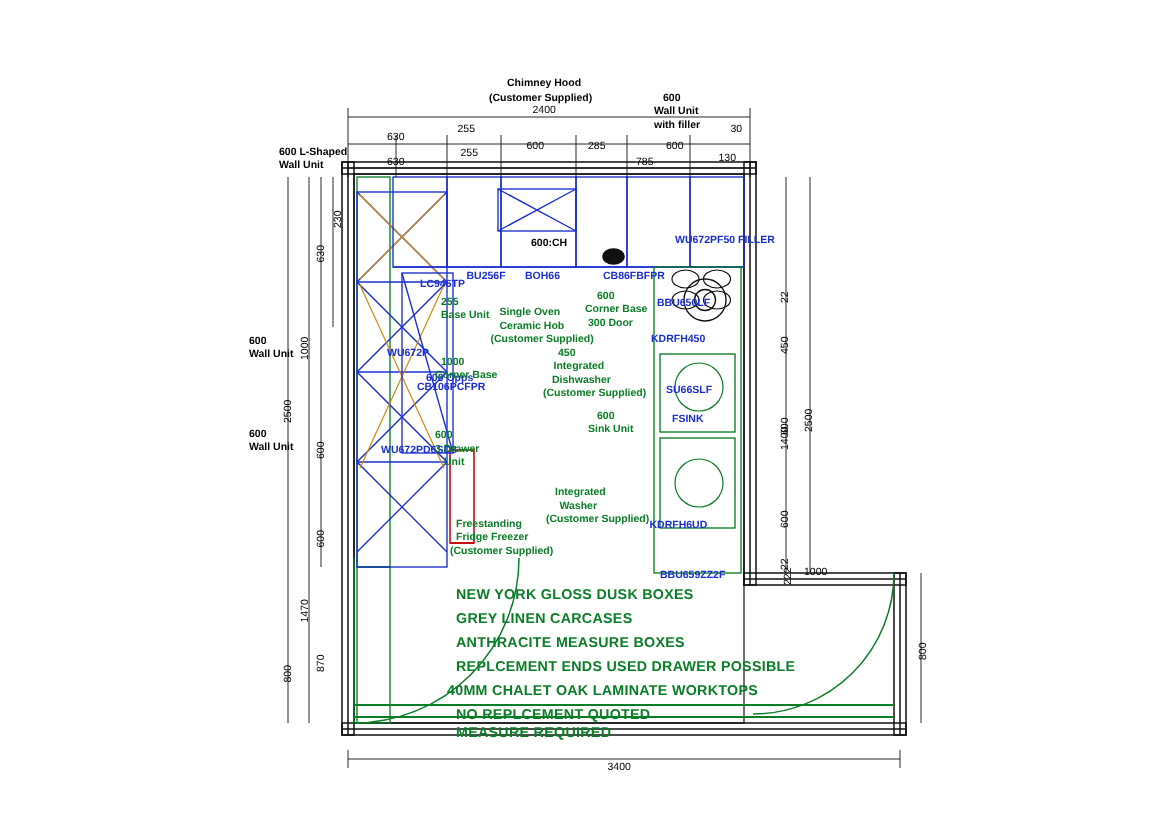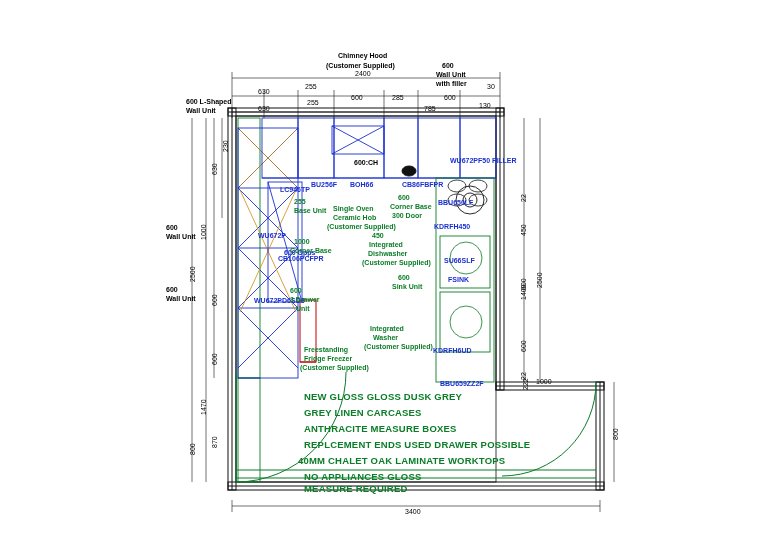--- a/index.html
+++ b/index.html
@@ -270,21 +270,21 @@
   <div class="lbl dimtxt green bold" style="left:364px;top:343px;">(Customer Supplied)</div>
 
   <div class="lbl dimtxt green bold" style="left:290px;top:296px;">3 Drawer</div>
   <div class="lbl dimtxt green bold" style="left:296px;top:305px;">Unit</div>
   <div class="lbl dimtxt green bold" style="left:290px;top:287px;">600</div>
 
   <div class="lbl dimtxt green bold" style="left:304px;top:346px;">Freestanding</div>
   <div class="lbl dimtxt green bold" style="left:304px;top:355px;">Fridge Freezer</div>
   <div class="lbl dimtxt green bold" style="left:300px;top:364px;">(Customer Supplied)</div>
 
-  <div class="lbl note" style="left:304px;top:392px;">NEW GLOSS GLOSS DUSK GREY</div>
+  <div class="lbl note" style="left:304px;top:392px;">NEW YORK GLOSS DUSK BOXES</div>
   <div class="lbl note" style="left:304px;top:408px;">GREY LINEN CARCASES</div>
   <div class="lbl note" style="left:304px;top:424px;">ANTHRACITE MEASURE BOXES</div>
   <div class="lbl note" style="left:304px;top:440px;">REPLCEMENT ENDS USED DRAWER POSSIBLE</div>
   <div class="lbl note" style="left:298px;top:456px;">40MM CHALET OAK LAMINATE WORKTOPS</div>
-  <div class="lbl note" style="left:304px;top:472px;">NO APPLIANCES GLOSS</div>
+  <div class="lbl note" style="left:304px;top:472px;">NO REPLCEMENT QUOTED</div>
   <div class="lbl note" style="left:304px;top:484px;">MEASURE REQUIRED</div>
 
 </div>
 
 </body></html>

